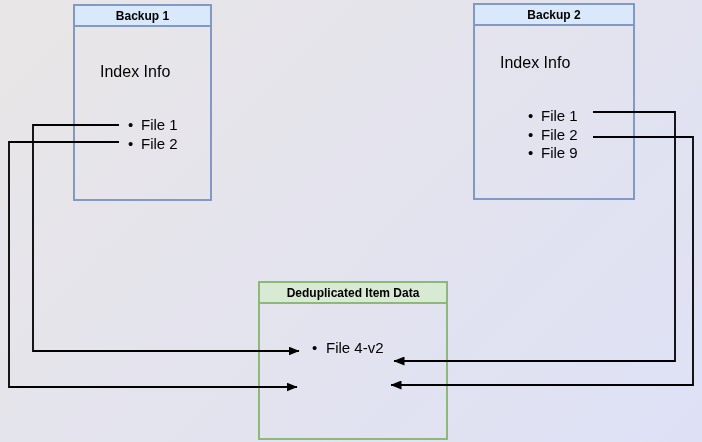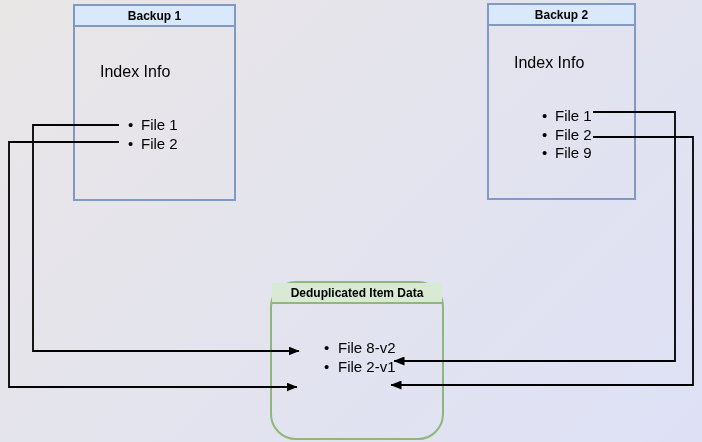--- a/index.html
+++ b/index.html
@@ -62,29 +62,29 @@
     white-space: nowrap;
   }
   ul.filelist li::before {
     content: "\2022";
     position: absolute;
     left: 0;
     top: 0;
   }
   .dedup ul.filelist li { padding-left: 14px; }
 
-  #backup1 { left: 73px;  top: 4px;   width: 163px; height: 197px; }
+  #backup1 { left: 73px;  top: 4px;   width: 139px; height: 197px; }
   #backup1 .index-label { left: 25px; top: 56px; }
   #backup1 ul.filelist  { left: 53px; top: 110px; }
 
-  #backup2 { left: 473px; top: 3px;   width: 149px; height: 197px; margin-left: 14px; }
+  #backup2 { left: 473px; top: 3px;   width: 162px; height: 197px; }
   #backup2 .index-label { left: 25px; top: 48px; }
   #backup2 ul.filelist  { left: 53px; top: 102px; }
 
-  #dedup   { left: 270px; top: 281px; width: 174px; height: 159px; border-radius: 26px; }
+  #dedup   { left: 258px; top: 281px; width: 190px; height: 159px; }
   #dedup ul.filelist    { left: 52px; top: 56px; }
 
   svg.arrows {
     position: absolute;
     left: 0; top: 0;
     width: 702px; height: 442px;
     pointer-events: none;
   }
   svg.arrows path.link {
     fill: none;
@@ -113,22 +113,21 @@
     <ul class="filelist">
       <li>File 1</li>
       <li>File 2</li>
       <li>File 9</li>
     </ul>
   </div>
 
   <div class="box green dedup" id="dedup">
     <div class="box-header">Deduplicated Item Data</div>
     <ul class="filelist">
-      <li>File 8-v2</li>
-      <li>File 2-v1</li>
+      <li>File 4-v2</li>
     </ul>
   </div>
 
   <svg class="arrows" viewBox="0 0 702 442" xmlns="http://www.w3.org/2000/svg">
     <defs>
       <marker id="arrow" markerUnits="userSpaceOnUse" markerWidth="11" markerHeight="9" refX="10.5" refY="4.5" orient="auto">
         <path class="arrowhead" d="M0,0 L11,4.5 L0,9 Z"></path>
       </marker>
     </defs>
     <path class="link" d="M119,125 L33,125 L33,351 L299,351" marker-end="url(#arrow)"></path>

